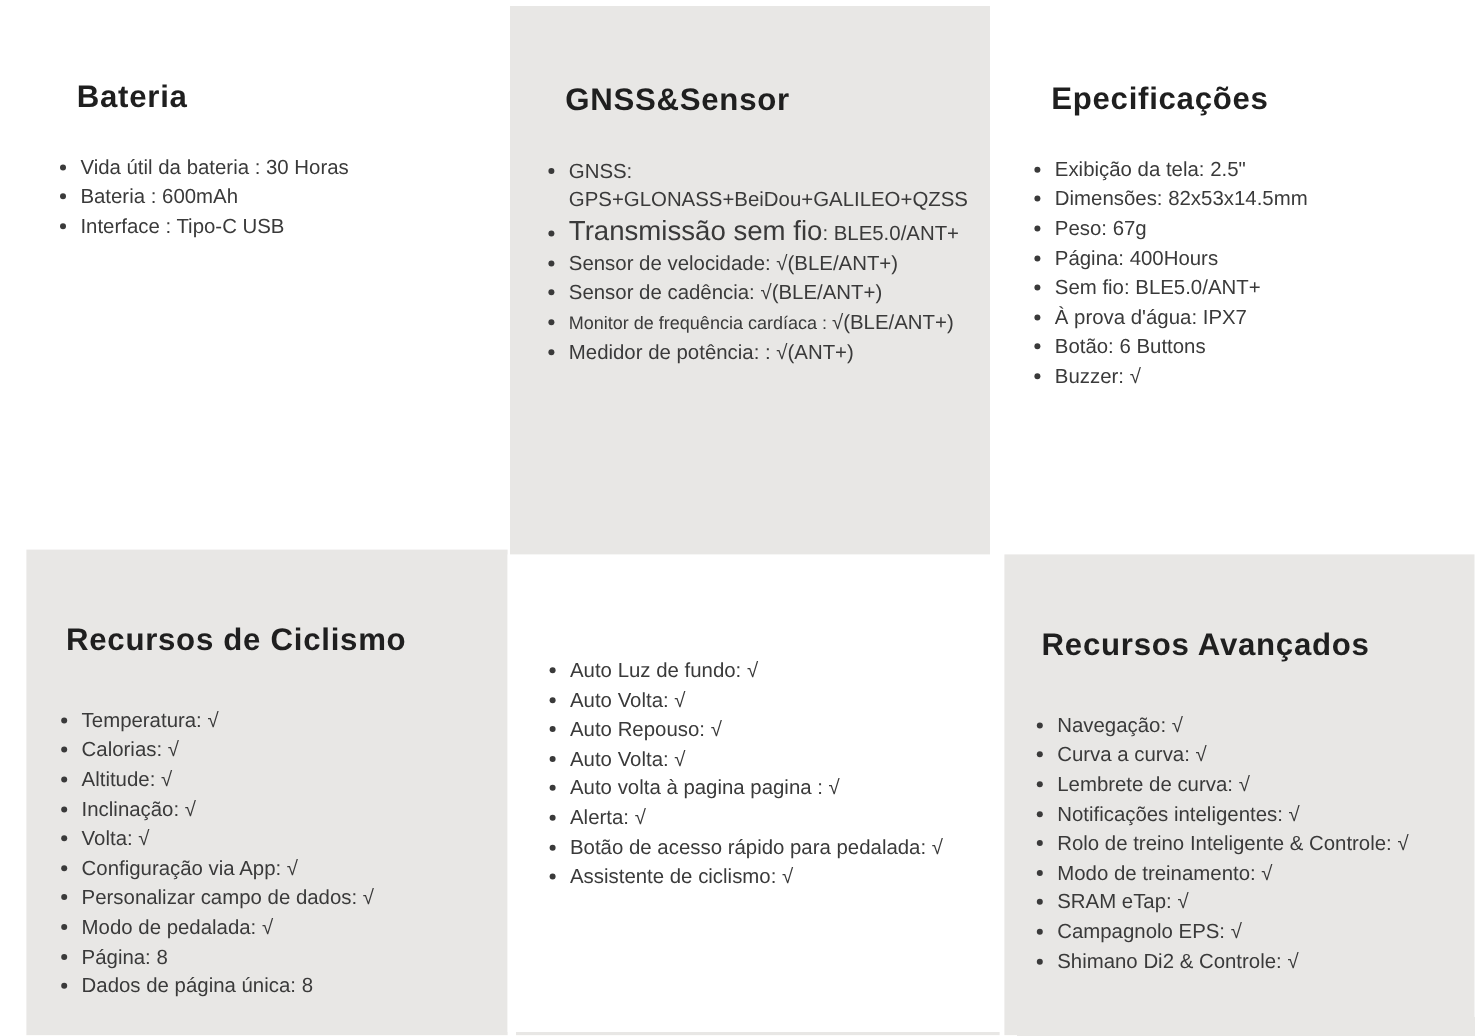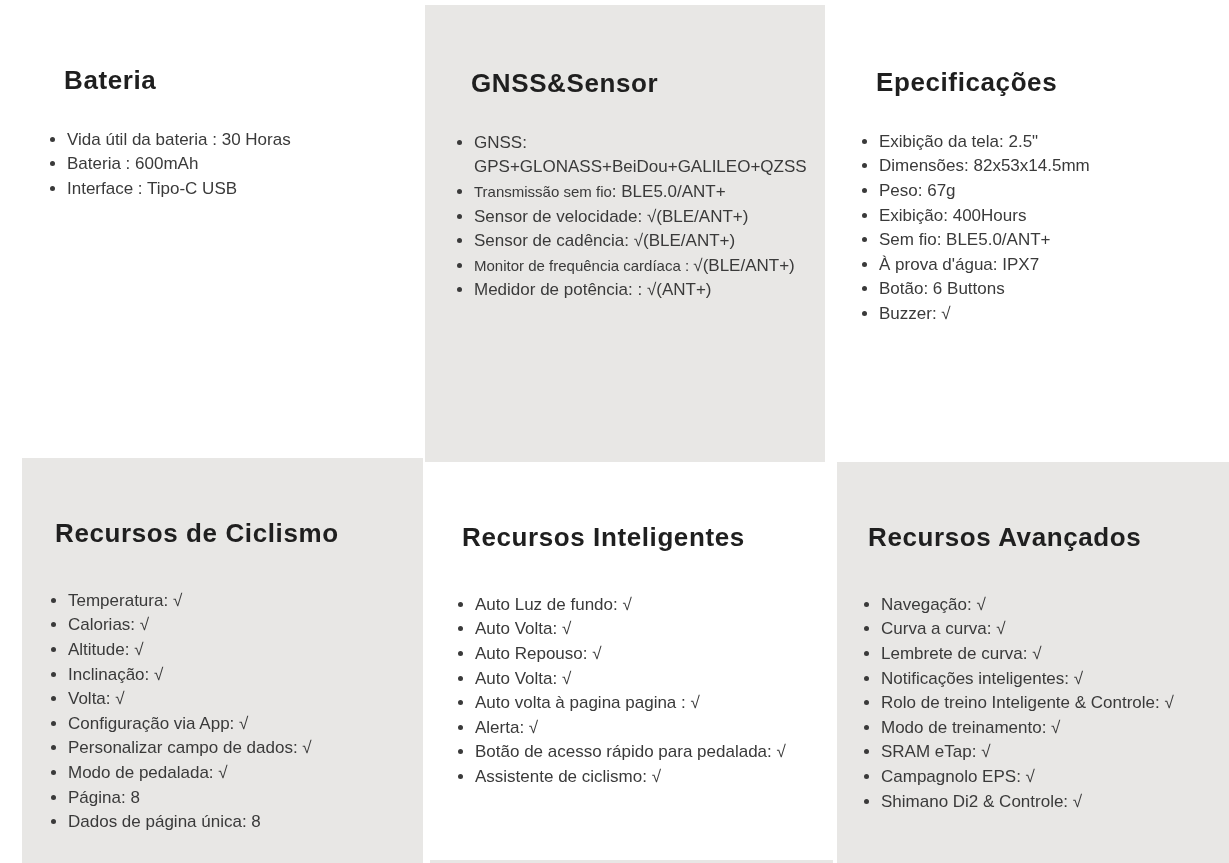--- a/index.html
+++ b/index.html
@@ -38,21 +38,21 @@
   .panel.bottom ul {
     margin-top: 40px;
     padding-left: 29px;
   }
   .panel li {
     font-size: 17px;
     line-height: 24.6px;
     color: #3a3a3a;
   }
   .panel li .block { display: block; }
-  .panel li .big   { font-size: 15px; }
+  .panel li .big   { font-size: 23px; }
   .panel li .small { font-size: 15px; }
 
   
   #p-bateria      { left: 0;     top: 0;     width: 423px; height: 458px; padding: 50px 22px 0 48px; }
   #p-gnss         { left: 425px; top: 5px;   width: 400px; height: 539px; padding: 48px 12px 0 30px; }
   #p-espec        { left: 837px; top: 0;     width: 392px; height: 458px; padding: 52px 12px 0 23px; }
   #p-ciclismo     { left: 22px;  top: 458px; width: 401px; height: 405px; padding: 45px 12px 0 17px; }
   #p-inteligentes { left: 423px; top: 462px; width: 414px; height: 398px; padding: 45px 12px 0 23px; }
   #p-avancados    { left: 837px; top: 462px; width: 392px; height: 401px; padding: 45px 12px 1px 15px; }
 
@@ -95,21 +95,21 @@
       <li>Medidor de potência: : √(ANT+)</li>
     </ul>
   </section>
 
   <section class="panel white top" id="p-espec">
     <h2>Epecificações</h2>
     <ul>
       <li>Exibição da tela: 2.5"</li>
       <li>Dimensões: 82x53x14.5mm</li>
       <li>Peso: 67g</li>
-      <li>Exibição: 400Hours</li>
+      <li>Página: 400Hours</li>
       <li>Sem fio: BLE5.0/ANT+</li>
       <li>À prova d'água: IPX7</li>
       <li>Botão: 6 Buttons</li>
       <li>Buzzer: √</li>
     </ul>
   </section>
 
   <section class="panel gray bottom" id="p-ciclismo">
     <h2>Recursos de Ciclismo</h2>
     <ul>
@@ -120,21 +120,20 @@
       <li>Volta: √</li>
       <li>Configuração via App: √</li>
       <li>Personalizar campo de dados: √</li>
       <li>Modo de pedalada: √</li>
       <li>Página: 8</li>
       <li>Dados de página única: 8</li>
     </ul>
   </section>
 
   <section class="panel white bottom" id="p-inteligentes">
-    <h2>Recursos Inteligentes</h2>
     <ul>
       <li>Auto Luz de fundo: √</li>
       <li>Auto Volta: √</li>
       <li>Auto Repouso: √</li>
       <li>Auto Volta: √</li>
       <li>Auto volta à pagina pagina : √</li>
       <li>Alerta: √</li>
       <li>Botão de acesso rápido para pedalada: √</li>
       <li>Assistente de ciclismo: √</li>
     </ul>

